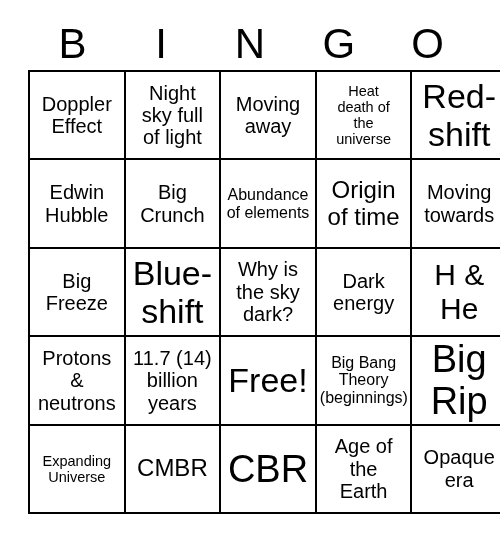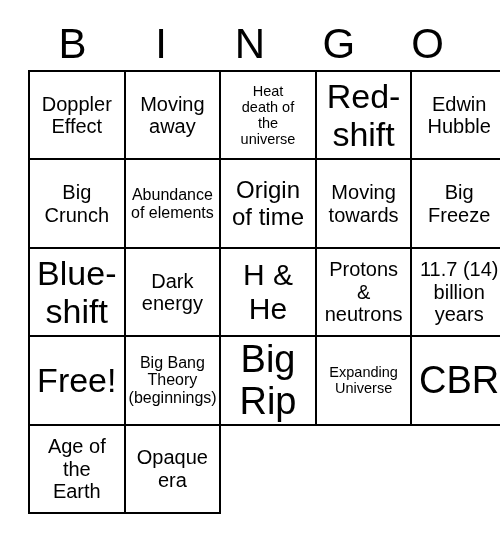--- a/index.html
+++ b/index.html
@@ -94,20 +94,25 @@
     <div class="header-letter">O</div>
   </div>
 
   <div id="bingo-grid">
 
     <div class="cell">
         <span class="cell-text fs-md">Doppler
 Effect</span>
       </div>
     <div class="cell">
+        <span class="cell-text fs-md">Night
+sky full
+of light</span>
+      </div>
+    <div class="cell">
         <span class="cell-text fs-md">Moving
 away</span>
       </div>
     <div class="cell">
         <span class="cell-text fs-sm">Heat
 death of
 the
 universe</span>
       </div>
     <div class="cell">
@@ -138,20 +143,25 @@
 
     <div class="cell">
         <span class="cell-text fs-md">Big
 Freeze</span>
       </div>
     <div class="cell">
         <span class="cell-text fs-xxl">Blue-
 shift</span>
       </div>
     <div class="cell">
+        <span class="cell-text fs-md">Why is
+the sky
+dark?</span>
+      </div>
+    <div class="cell">
         <span class="cell-text fs-md">Dark
 energy</span>
       </div>
     <div class="cell">
         <span class="cell-text fs-xl">H &amp;
 He</span>
       </div>
 
     <div class="cell">
         <span class="cell-text fs-md">Protons
@@ -174,20 +184,23 @@
     <div class="cell">
         <span class="cell-text fs-huge">Big
 Rip</span>
       </div>
 
     <div class="cell">
         <span class="cell-text fs-sm">Expanding
 Universe</span>
       </div>
     <div class="cell">
+        <span class="cell-text fs-lg">CMBR</span>
+      </div>
+    <div class="cell">
         <span class="cell-text fs-huge">CBR</span>
       </div>
     <div class="cell">
         <span class="cell-text fs-md">Age of
 the
 Earth</span>
       </div>
     <div class="cell">
         <span class="cell-text fs-md">Opaque
 era</span>

